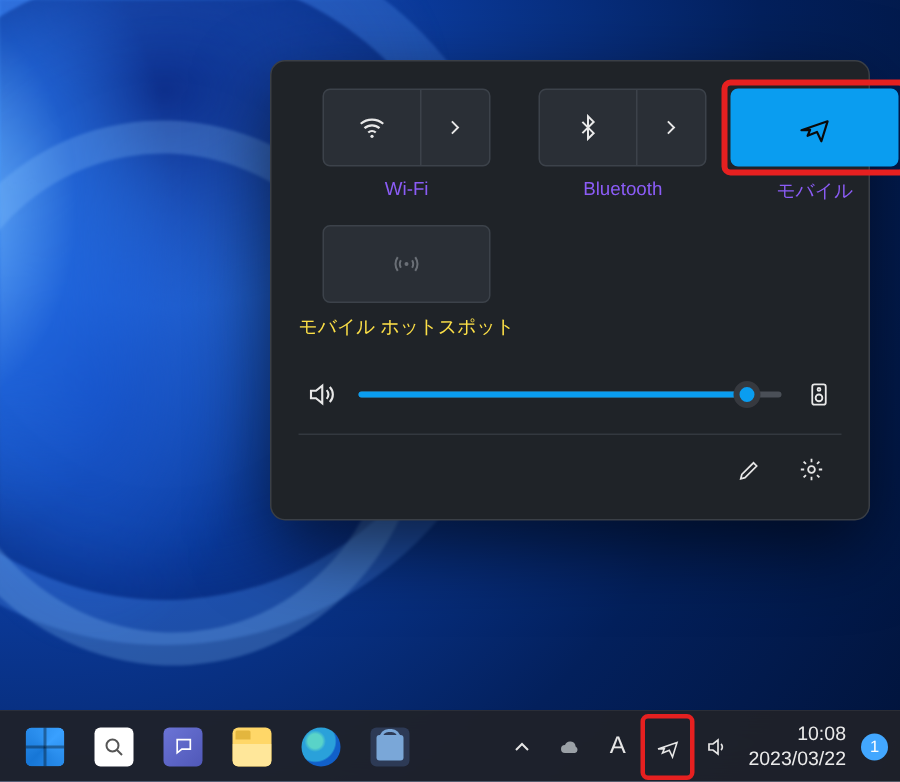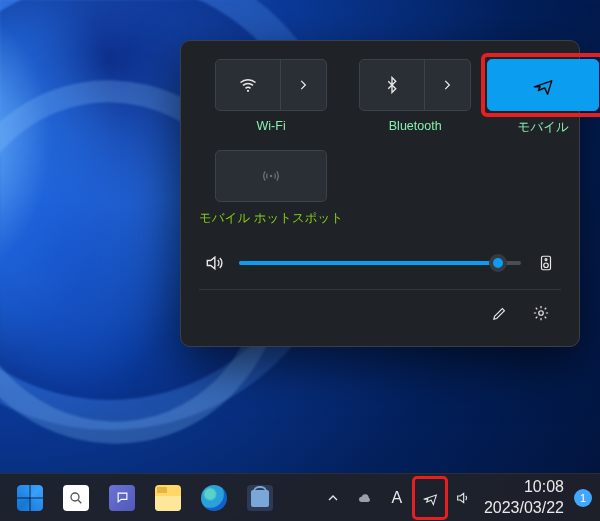--- a/index.html
+++ b/index.html
@@ -62,21 +62,21 @@
   .explorer::before { content:""; position:absolute; left:0; right:0; bottom:0; height:55%; background:#ffe79a; }
   .explorer::after { content:""; position:absolute; left:2px; top:2px; width:10px; height:6px; background:#e3b63e; border-radius:1px 1px 0 0; }
   .edge { background: radial-gradient(circle at 35% 35%, #59d3c8 0 20%, #2aa1da 30% 55%, #1160c9 60% 100%); border-radius:50%; }
   .store { background:#2d3a55; position:relative; }
   .store::before { content:""; position:absolute; inset:5px 4px 4px 4px; background:#7aa7d8; border-radius:2px; }
   .store::after { content:""; position:absolute; left:50%; top:1px; width:10px; height:5px; border:2px solid #7aa7d8; border-bottom:none; border-radius:6px 6px 0 0; transform:translateX(-50%); }
 
   .tray-icon { width: 30px; height: 40px; display:flex; align-items:center; justify-content:center; color:#e6e6e6; }
   .tray-icon svg { width:16px; height:16px; }
   .ime { font-size: 16px; }
-  .clock { text-align:right; font-size:16px; line-height:1.3; padding: 0 6px 0 4px; }
+  .clock { text-align:right; font-size:13px; line-height:1.3; padding: 0 6px 0 4px; }
   .notif { width:18px; height:18px; border-radius:50%; background:#42a7ff; color:#fff; font-size:11px; display:flex; align-items:center; justify-content:center; margin-left:2px; }
 
   .hl-red { outline: 3px solid #e62020; outline-offset: -1px; border-radius:3px; }
 
   
   .flyout {
     position: absolute; top: 40px; left: 180px; width: 400px;
     background: #1f2328; border: 1px solid #3a3f46; border-radius: 10px;
     box-shadow: 0 18px 50px rgba(0,0,0,0.6);
     color: #e8e8e8; padding: 18px 18px 6px 18px;
@@ -89,22 +89,22 @@
     display: flex; align-items: center; justify-content: center; position:relative;
     color:#e8e8e8;
   }
   .tile.split { justify-content: stretch; padding:0; }
   .tile .half { flex:1; display:flex; align-items:center; justify-content:center; height:100%; }
   .tile .half + .half { border-left: 1px solid #3c424a; }
   .tile.disabled { color:#6a6f76; }
   .tile.on { background:#0a9df0; border-color:#0a9df0; color:#0a0a0a; }
   .tile .chev { font-size:14px; color:inherit; }
   .tile .main-ico { flex:1.4; }
-  .tile-label { font-size: 12.5px; color:#86efac; text-align:center; white-space:nowrap; }
-  .tile-label.dim { color:#84cc16;text-align:center; }
+  .tile-label { font-size: 12.5px; color:#8b5cf6; text-align:center; white-space:nowrap; }
+  .tile-label.dim { color:#fde047;text-align:center; }
   .hl-tile { border: 4px solid #e62020; border-radius:6px; padding:2px; margin:-6px; }
 
   
   .vol-row { display:flex; align-items:center; gap:14px; margin: 26px 4px 16px 4px; }
   .vol-row .icon { width:22px; display:flex; justify-content:center; color:#e8e8e8; }
   .slider { flex:1; position:relative; height: 20px; }
   .track { position:absolute; left:0; right:0; top:50%; height:4px; background:#4a4f57; border-radius:2px; transform:translateY(-50%); }
   .fill  { position:absolute; left:0; top:50%; height:4px; background:#0a9df0; border-radius:2px; transform:translateY(-50%); }
   .thumb { position:absolute; top:50%; width:18px; height:18px; border-radius:50%; background:#0a9df0; border:4px solid #36393f; transform:translate(-50%,-50%); }
 

